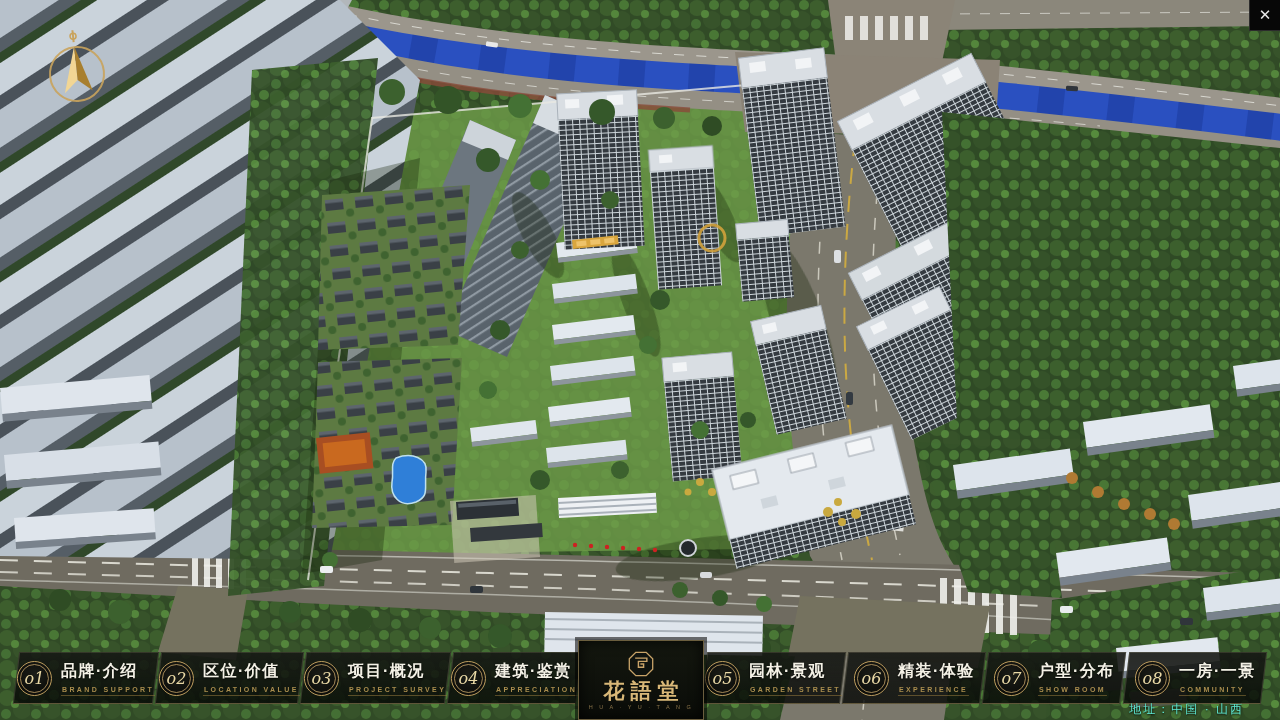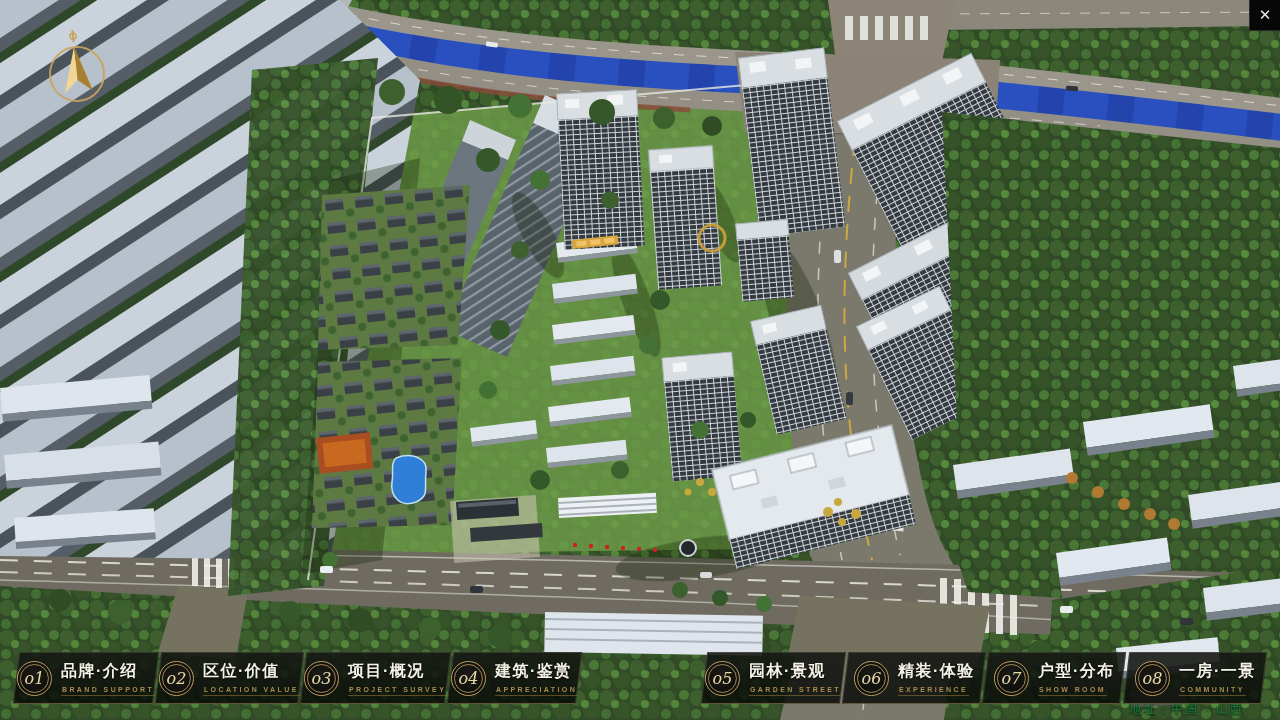--- a/index.html
+++ b/index.html
@@ -49,21 +49,21 @@
     background:linear-gradient(180deg,#14170f,#0a0c08);
     border:1px solid #6b5e3e;box-shadow:0 0 0 3px rgba(0,0,0,.55),inset 0 0 14px rgba(0,0,0,.85);
     display:flex;flex-direction:column;align-items:center;justify-content:center;gap:3px;
     cursor:pointer;}
   .logo-title{font-family:"DejaVu Serif","Liberation Serif",serif;font-weight:700;
     font-size:21px;color:#d9b878;letter-spacing:6px;text-indent:6px;line-height:1;}
   .logo-tag{font-size:5.5px;color:#8a744a;letter-spacing:2.5px;}
 
   
   .address{position:absolute;right:36px;bottom:2px;z-index:11;font-size:12px;
-    color:#15803d;letter-spacing:2px;text-shadow:0 1px 2px #000;}
+    color:#5eead4;letter-spacing:2px;text-shadow:0 1px 2px #000;}
 </style>
 </head>
 <body>
 
 <div class="stage">
 
 <svg class="scene" viewBox="0 0 1280 720">
   <defs>
     <pattern id="pt" width="30" height="30" patternUnits="userSpaceOnUse">
       <rect width="30" height="30" fill="#2f4a25"></rect>
@@ -564,16 +564,24 @@
             <span>o8</span>
           </div>
       <div class="nav-txt">
         <div class="nav-title">一房·一景</div>
         <div class="nav-sub">COMMUNITY</div>
       </div>
     </div>
   </div>
 </div>
 
+<div class="logo-panel">
+  <svg width="26" height="26" viewBox="0 0 40 40">
+    <polygon points="12,2 28,2 38,12 38,28 28,38 12,38 2,28 2,12" fill="#101410" stroke="#c9a469" stroke-width="2"></polygon>
+    <path d="M11,11 h18 v5 h-13 v9 h8 v-5 h-5" fill="none" stroke="#c9a469" stroke-width="2.2"></path>
+  </svg>
+  <div class="logo-title">花語堂</div>
+  <div class="logo-tag">H U A · Y U · T A N G</div>
+</div>
 
 <div class="address">地址：中国 · 山西</div>
 
 </div>
 
 </body></html>

